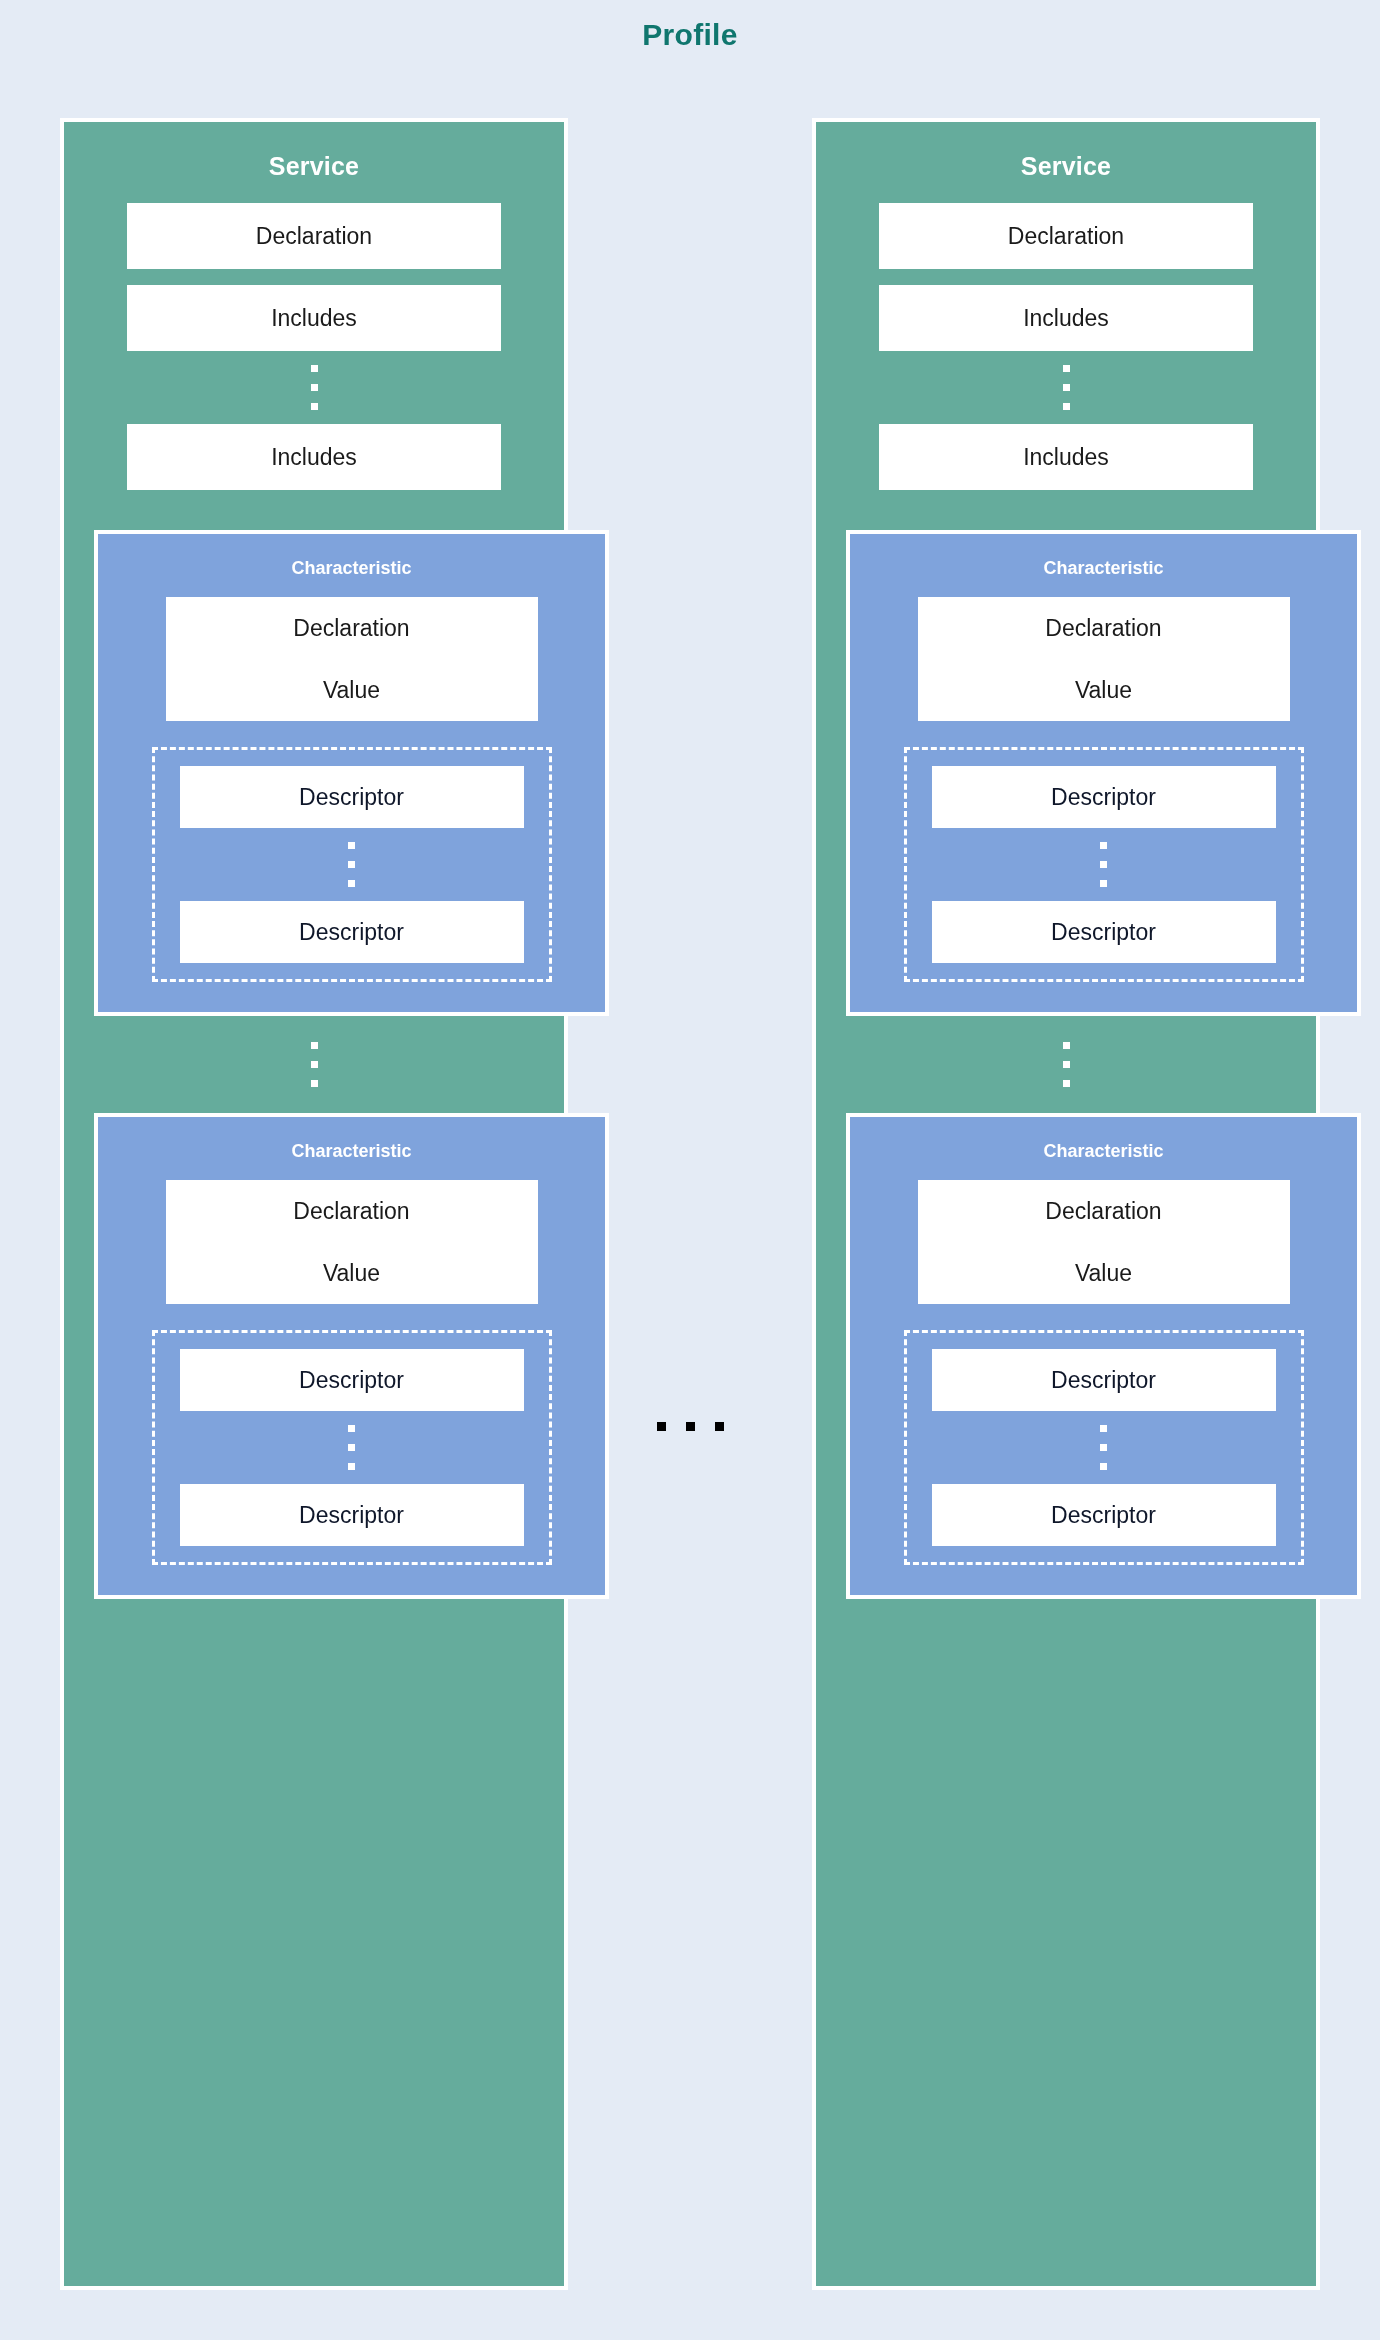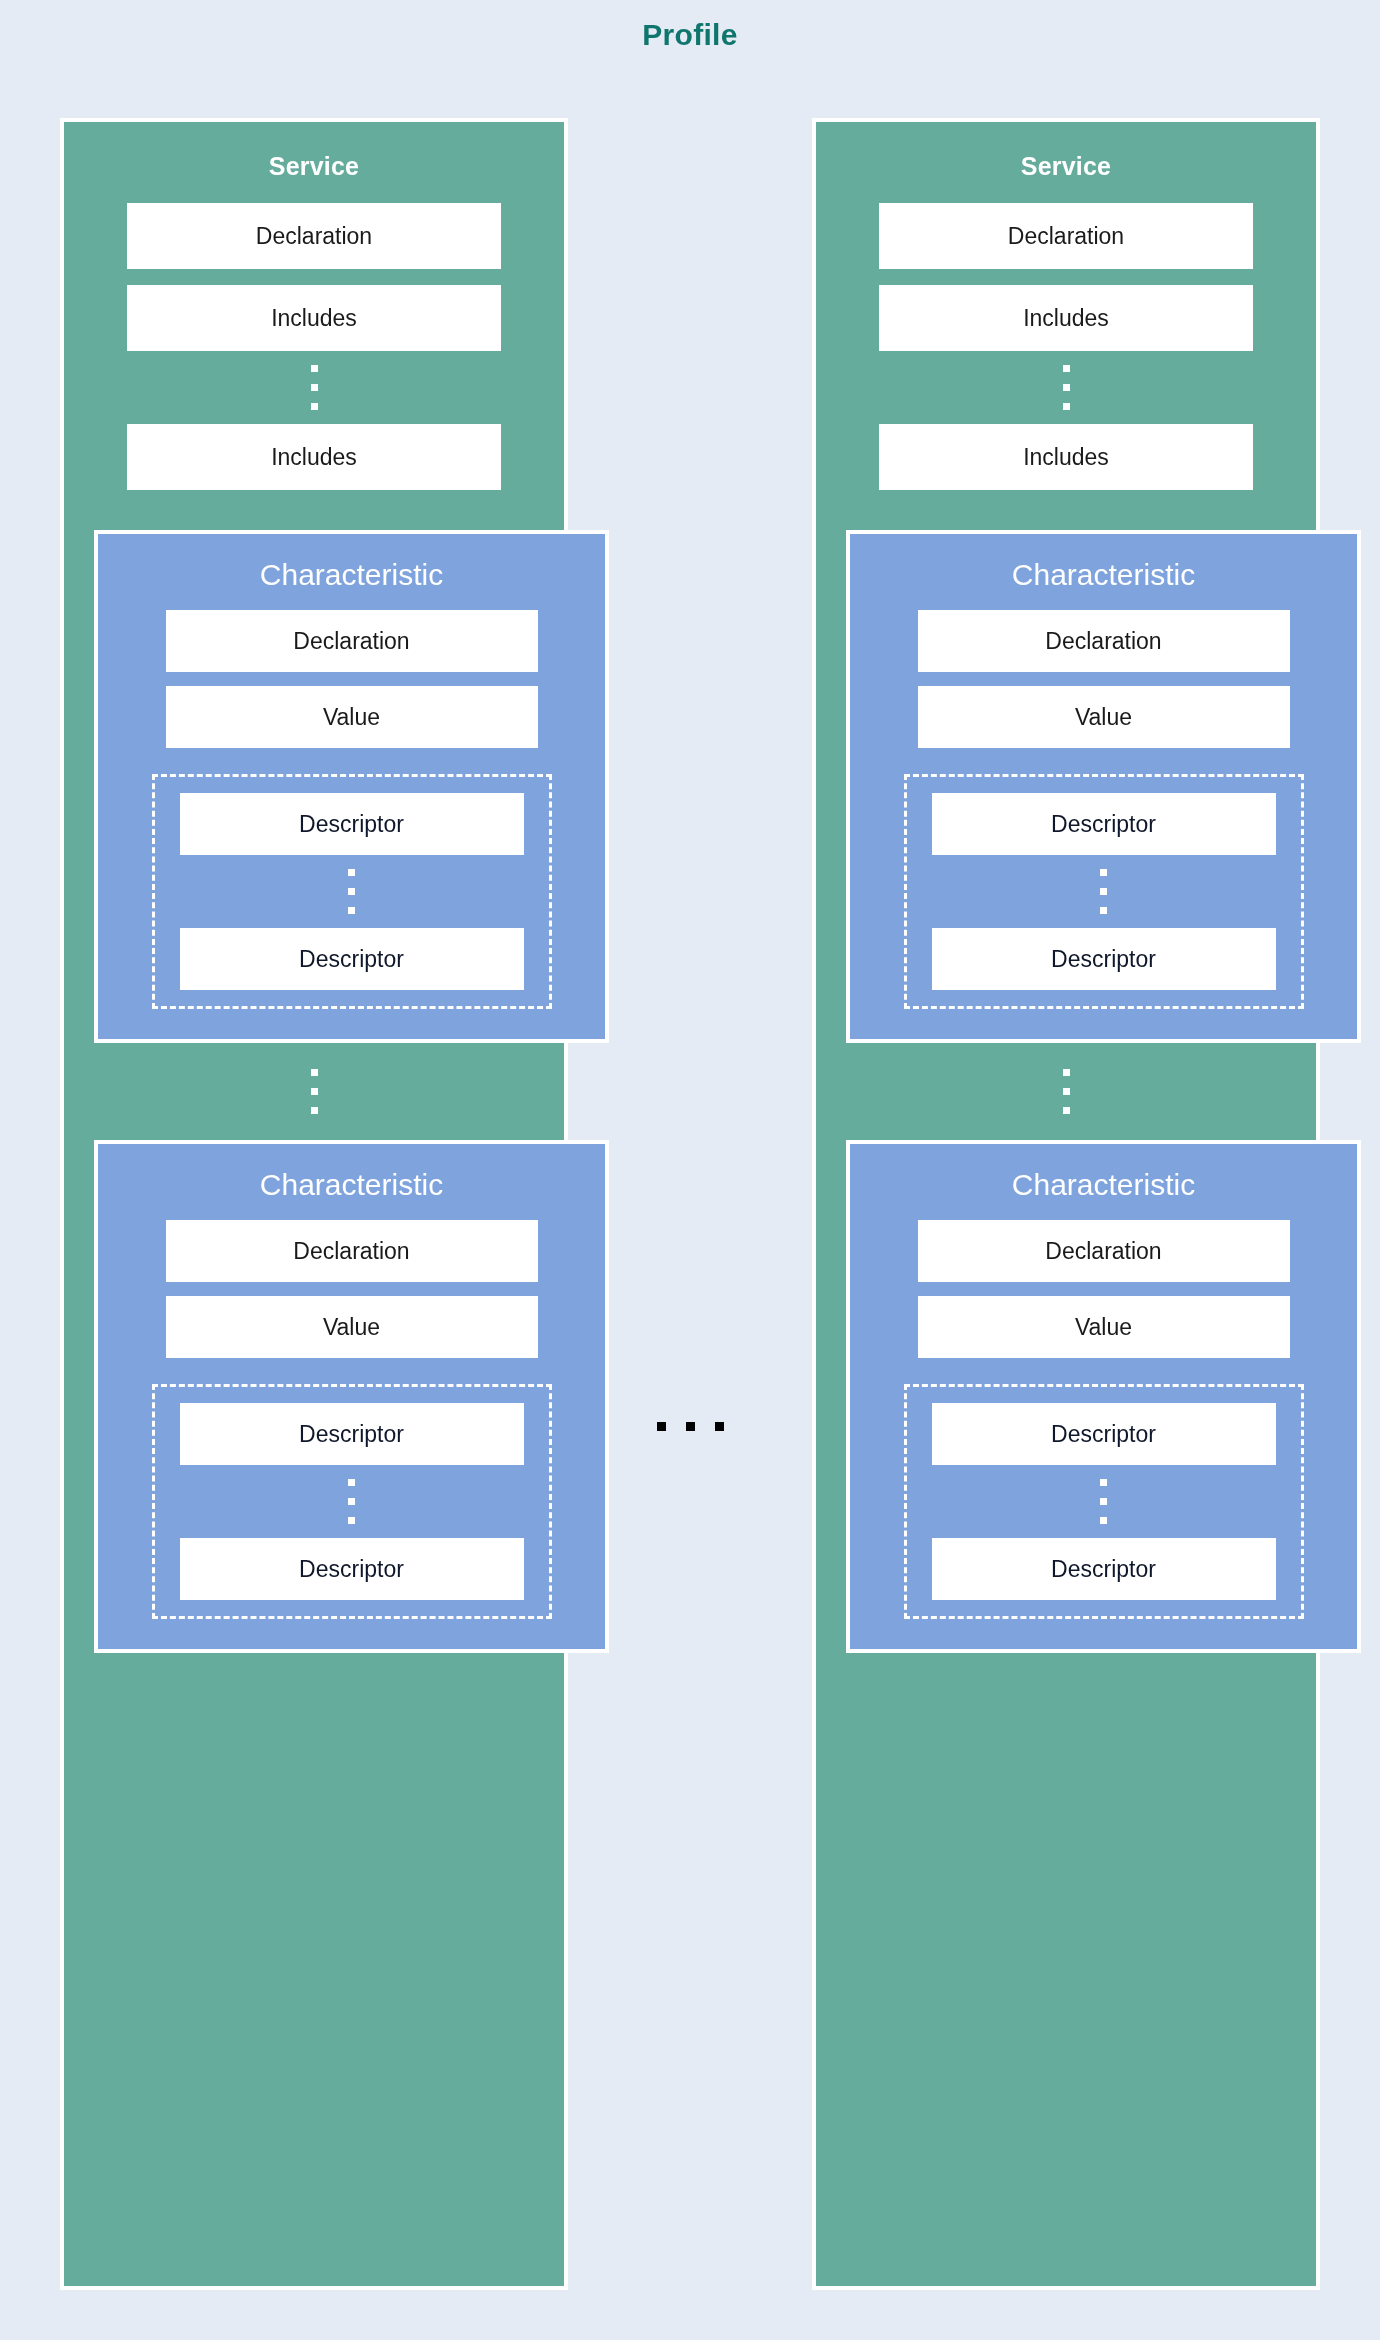--- a/index.html
+++ b/index.html
@@ -109,36 +109,36 @@
     padding: 14px 26px 30px 26px;
     margin: 0 auto;
     width: 515px;
     display: flex;
     flex-direction: column;
   }
 
   .characteristic-title {
     text-align: center;
     color: #ffffff;
-    font-size: 30px;
-    font-weight: normal;
+    font-size: 18px;
+    font-weight: bold;
     margin: 10px 0 18px 0;
   }
 
   .char-field {
     background: #ffffff;
     color: #1a1a1a;
     font-size: 23px;
     text-align: center;
     height: 62px;
     line-height: 62px;
     width: 372px;
     margin: 0 auto;
   }
-  .char-field + .char-field { margin-top: 14px; }
+  .char-field + .char-field { }
 
   
   .descriptor-group {
     border: 3px dashed #ffffff;
     box-sizing: border-box;
     width: 400px;
     margin: 26px auto 0 auto;
     padding: 16px 14px 16px 14px;
     display: flex;
     flex-direction: column;

